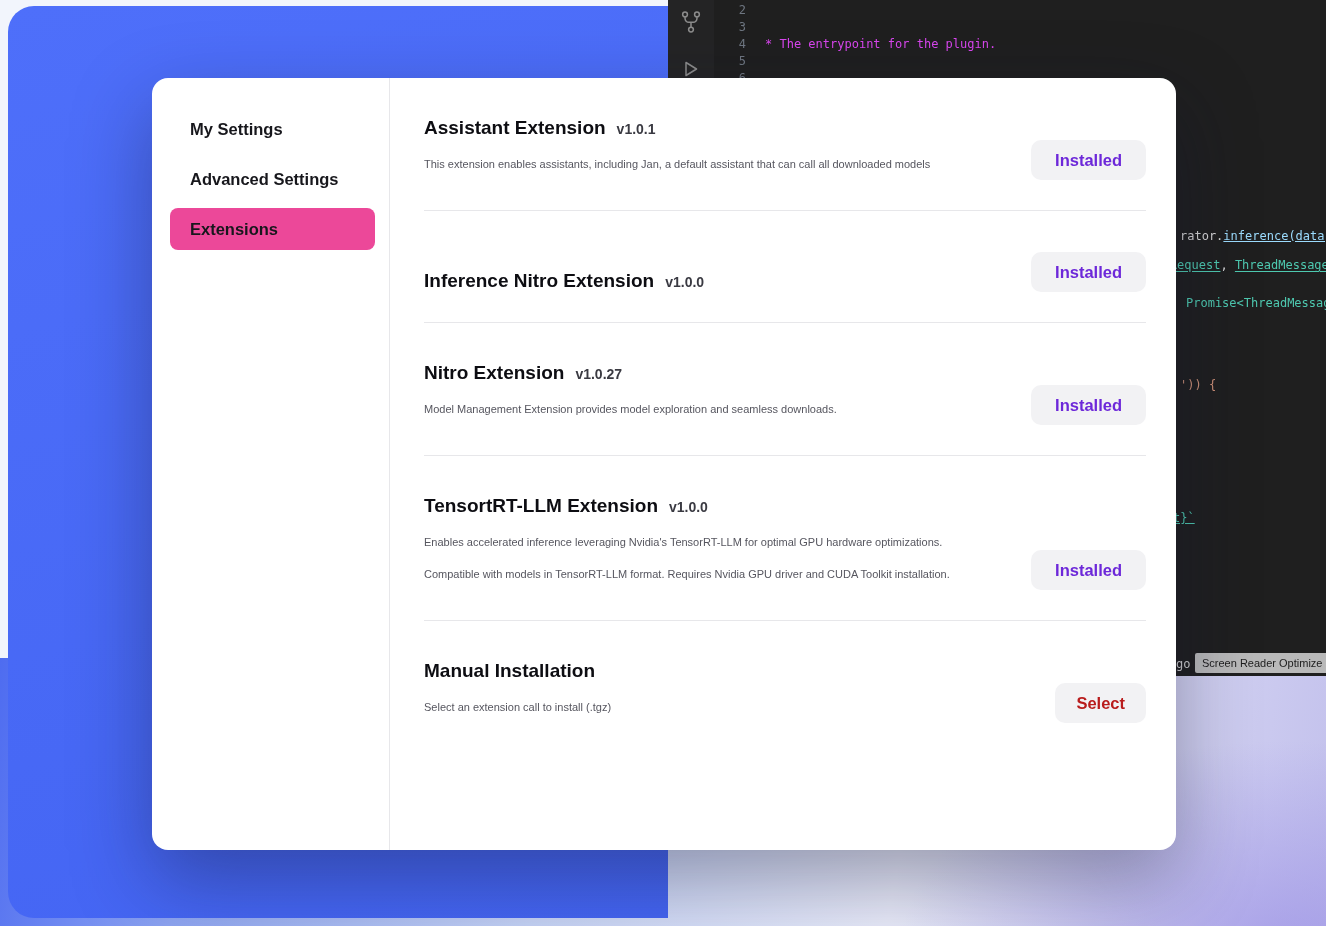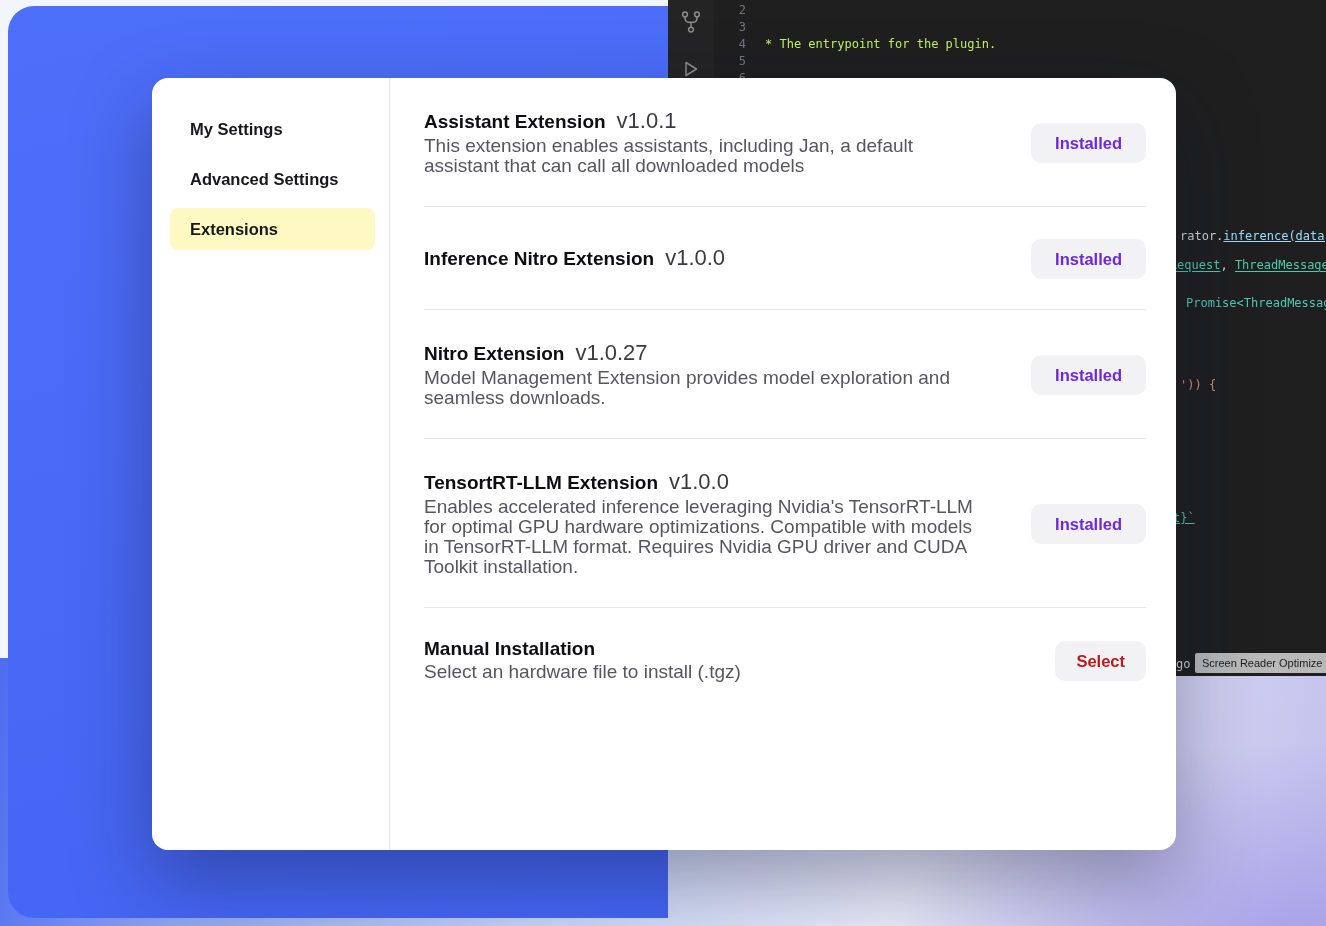--- a/index.html
+++ b/index.html
@@ -21,21 +21,21 @@
   .act-icon{ position:absolute; left:10px; }
   .act-icon.branch{ top:9px; }
   .act-icon.run{ top:57px; }
   .gutter{ position:absolute; left:44px; top:2px; width:34px; text-align:right;
            color:#6e7681; font:12px/17px "DejaVu Sans Mono", monospace; }
   .gutter div{ height:17px; }
   .code{ position:absolute; left:90px; top:2px; white-space:pre;
          font:12px/17px "DejaVu Sans Mono", monospace; color:#d4d4d4; }
   .code .row{ height:17px; }
   .code .indent{ padding-left:7px; }
-  .tok-comment{ color:#bef264; }
+  .tok-comment{ color:#d946ef; }
   .tok-kw{ color:#c586c0; }
   .tok-punc{ color:#d4d4d4; }
   .tok-ident{ color:#4ec9b0; text-decoration:underline; text-underline-offset:2px; }
   .frag{ position:absolute; white-space:pre; font:12px/15px "DejaVu Sans Mono", monospace; }
   .frag-f1{ left:512px; top:229px; color:#d4d4d4; }
   .frag-f1 .m{ color:#9cdcfe; text-decoration:underline; }
   .frag-f2{ left:518px; top:296px; color:#4ec9b0; }
   .frag-f3{ left:512px; top:378px; color:#ce9178; }
   .frag-f4{ left:505px; top:511px; color:#4ec9b0; text-decoration:underline; }
   .status-go{ position:absolute; left:508px; top:656px; color:#cfcfcf;
@@ -48,30 +48,30 @@
   .blue-panel{ position:absolute; left:8px; top:6px; width:660px; height:912px;
                background:linear-gradient(165deg,#4e6ffa,#4465f3); border-radius:26px 0 0 26px; }
 
   
   .modal{ position:absolute; left:152px; top:78px; width:1024px; height:772px;
           background:#ffffff; border-radius:16px; display:flex;
           box-shadow:0 30px 80px rgba(18,20,50,.38); }
   .sidebar{ width:238px; flex:none; border-right:1px solid #e7e7ea; padding:30px 14px 0 18px; }
   .side-item{ height:42px; border-radius:8px; display:flex; align-items:center; padding:0 20px;
               font-size:16.5px; font-weight:700; color:#17171c; margin-bottom:8px; cursor:pointer; }
-  .side-item.active{ background:#fef9c3; }
+  .side-item.active{ background:#ec4899; }
 
   .content{ flex:1; padding:0 30px 0 34px; overflow:hidden; }
-  .section{ display:flex; align-items:center; padding:30px 0 30px 0; border-bottom:1px solid #e7e7ea; }
+  .section{ display:flex; align-items:flex-end; padding:39px 0 30px 0; border-bottom:1px solid #e7e7ea; }
   .section.last{ border-bottom:none; }
   .sec-left{ flex:1; padding-right:40px; }
   .sec-title-row{ display:flex; align-items:baseline; gap:11px; }
   .sec-title{ font-size:19px; font-weight:700; color:#0d0d12; }
-  .sec-version{ font-size:22px; font-weight:400; color:#3a3a42; }
-  .sec-desc{ margin-top:2px; font-size:19px; line-height:20px; color:#56565f; max-width:578px; }
+  .sec-version{ font-size:14px; font-weight:700; color:#3a3a42; }
+  .sec-desc{ margin-top:9px; font-size:11px; line-height:32px; color:#56565f; max-width:578px; }
   .link{ color:#2563eb; text-decoration:none; cursor:pointer; }
   .btn{ flex:none; height:40px; border:none; border-radius:10px; background:#f2f2f4;
         font-family:inherit; font-size:16.5px; font-weight:700; padding:0 24px; cursor:pointer;
         margin-top:2px; }
   .btn.installed{ color:#6d28d9; }
   .btn.select{ color:#b91c1c; padding:0 21px; }
 </style>
 </head>
 <body>
 
@@ -174,21 +174,21 @@
         </div>
         <button class="btn installed">Installed</button>
       </div>
 
       <div class="section last">
         <div class="sec-left">
           <div class="sec-title-row">
             <span class="sec-title">Manual Installation</span>
             <span class="sec-version"></span>
           </div>
-          <div class="sec-desc">Select an hardware file to install (.tgz)</div>
+          <div class="sec-desc">Select an extension call to install (.tgz)</div>
         </div>
         <button class="btn select">Select</button>
       </div>
 
     </div>
   </div>
 
 </div>
 
 </body></html>

